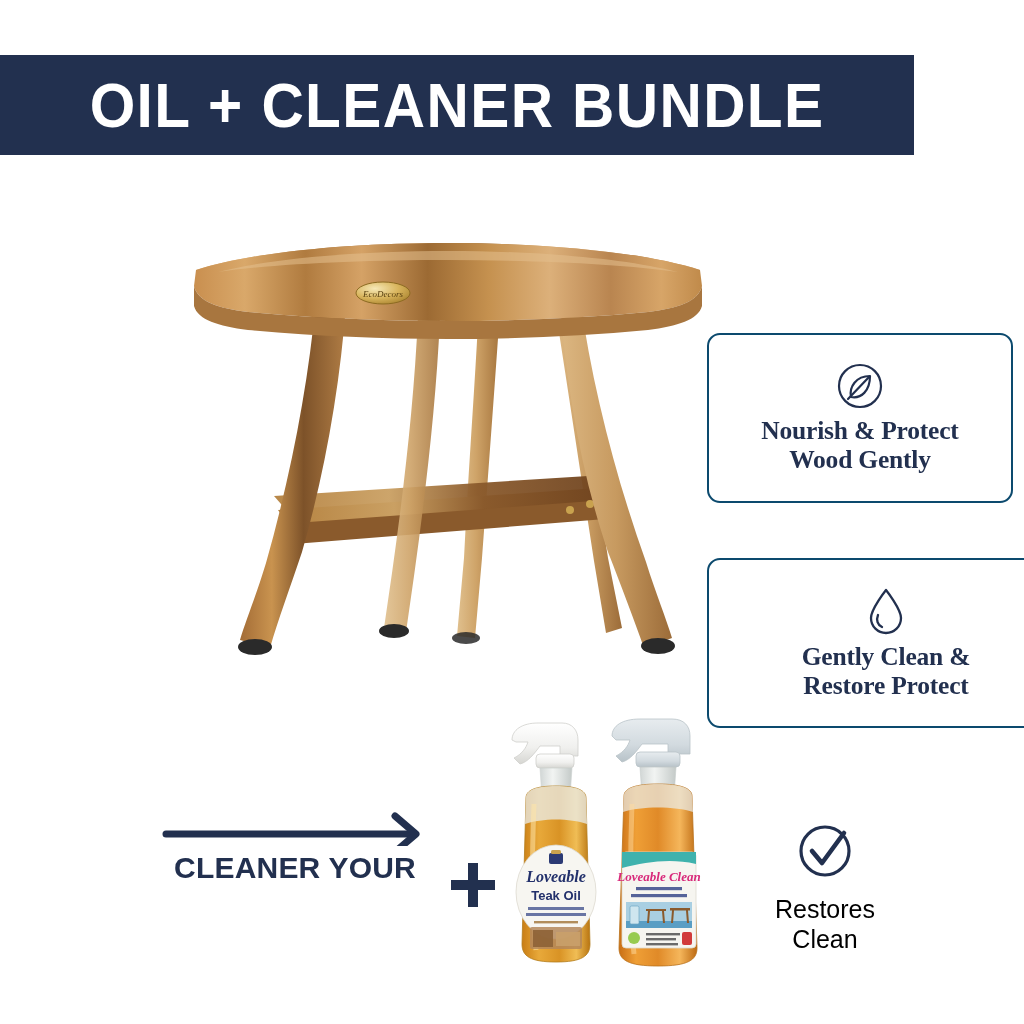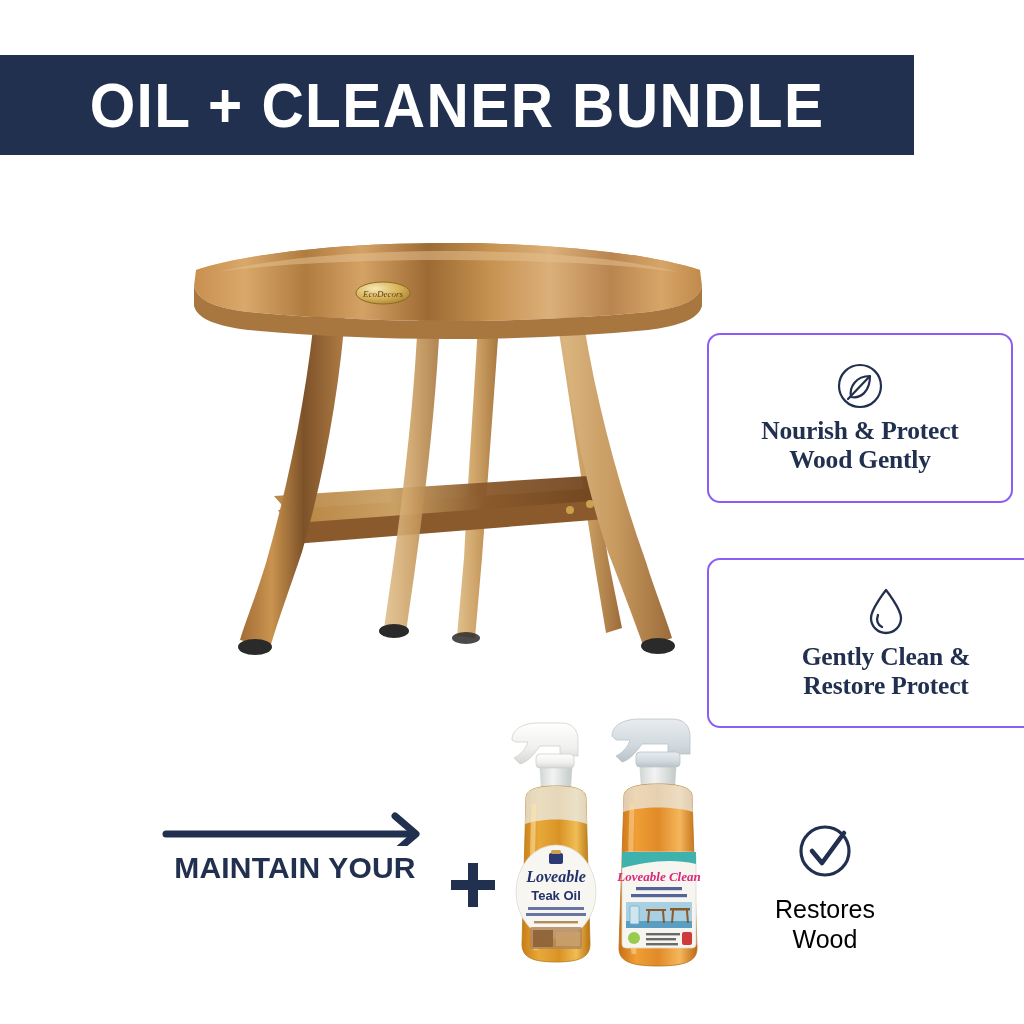--- a/index.html
+++ b/index.html
@@ -25,21 +25,21 @@
     font-size:63px;
     letter-spacing:1.5px;
     transform:scaleX(0.93);
     white-space:nowrap;
     line-height:1;
   }
 
   
   .feature-box{
     position:absolute;
-    border:2px solid #8b5cf6;
+    border:2px solid #0c4a6e;
     border-radius:13px;
     background:#fff;
     display:flex;flex-direction:column;
     align-items:center;justify-content:center;
     box-sizing:border-box;
   }
   #feature-1{left:707px;top:333px;width:306px;height:170px;}
   #feature-2{left:707px;top:558px;width:358px;height:170px;}
   .feature-icon{display:block;margin-bottom:6px;}
   .feature-text{
@@ -214,21 +214,21 @@
   </div>
 
   <div class="maintain-block">
     <div class="arrow-wrap">
       <svg width="280" height="34" viewBox="0 0 280 34">
         <line x1="16" y1="22" x2="262" y2="22" stroke="#22304f" stroke-width="7" stroke-linecap="round"></line>
         <polyline points="245,4 266,22 245,40" fill="none" stroke="#22304f" stroke-width="7" stroke-linecap="round" stroke-linejoin="round"></polyline>
       </svg>
     </div>
     <div class="maintain-text">
-      <span>MAINTAIN YOUR</span><br>
+      <span>CLEANER YOUR</span><br>
     </div>
   </div>
 
   <svg class="plus-sign" viewBox="0 0 48 48">
     <path d="M19 2 H29 V19 H46 V29 H29 V46 H19 V29 H2 V19 H19 Z" fill="#22304f"></path>
   </svg>
 
   <svg class="bottles" viewBox="0 0 232 278">
     <defs>
       <linearGradient id="oilLiq" x1="0" y1="0" x2="1" y2="0">
@@ -334,17 +334,17 @@
     </g>
   </svg>
 
   <div class="shine-block">
     <svg width="62" height="62" viewBox="0 0 62 62">
       <circle cx="31" cy="33" r="24" fill="none" stroke="#22304f" stroke-width="3.2"></circle>
       <polyline points="18,33 28,45 50,15" fill="none" stroke="#22304f" stroke-width="4.6" stroke-linecap="round" stroke-linejoin="round"></polyline>
     </svg>
     <div class="shine-text">
       <span>Restores</span><br>
-      <span>Wood</span>
+      <span>Clean</span>
     </div>
   </div>
 
 </div>
 
 </body></html>

